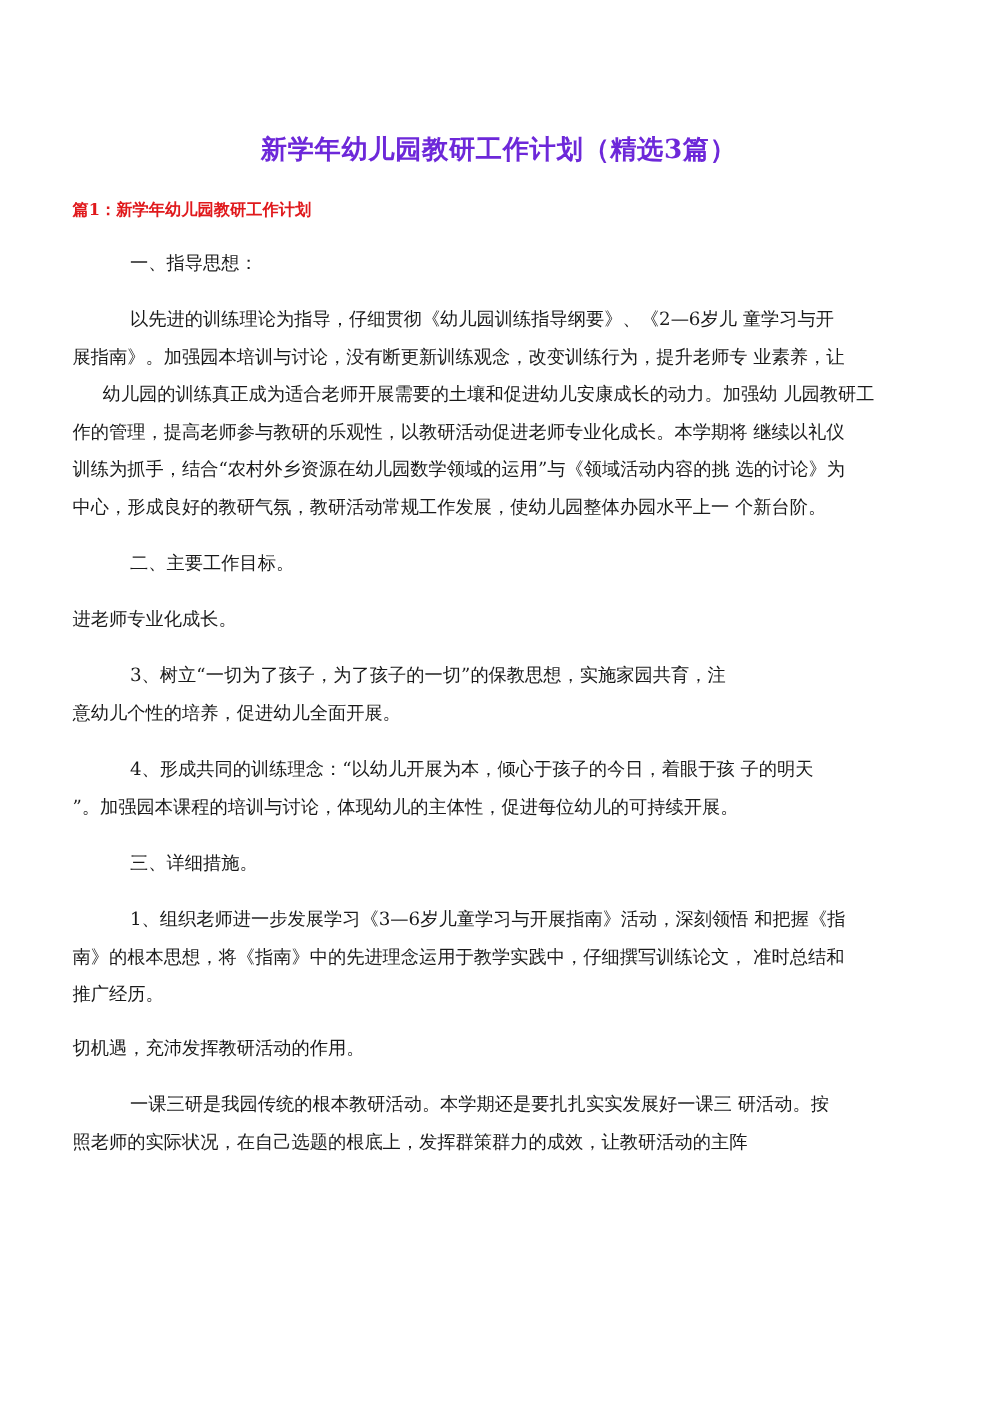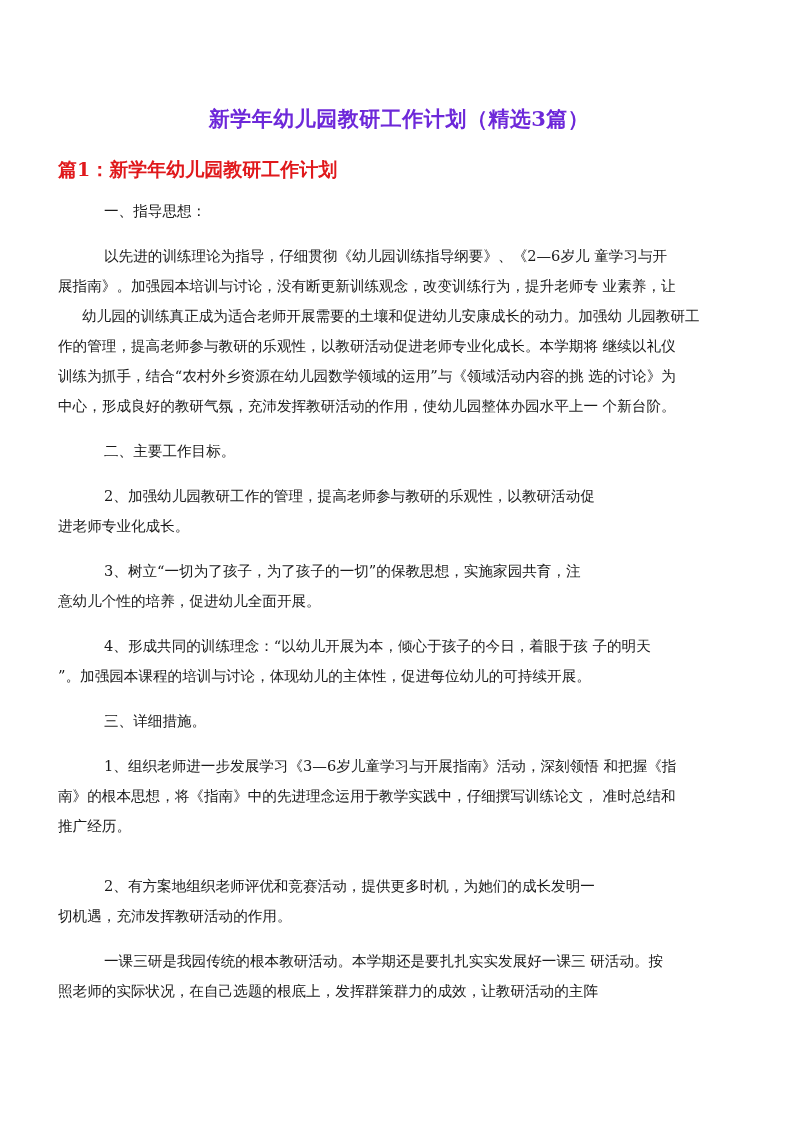--- a/index.html
+++ b/index.html
@@ -30,21 +30,21 @@
     font-size: 21px;
     font-weight: bold;
     line-height: 30px;
     color: #6d28d9;
     letter-spacing: 0.5px;
   }
   .section-heading {
     position: absolute;
     left: 0;
     top: 155px;
-    font-size: 19px;
+    font-size: 13px;
     font-weight: bold;
     line-height: 28px;
     color: #e0191c;
   }
   .body {
     position: absolute;
     left: 0;
     top: 196px;
     width: 682px;
     font-size: 14.6px;
@@ -70,47 +70,45 @@
   <div class="body" id="doc-body">
       <div style="margin-bottom: 15px;">
         <span class="line first" style="height: 30px;">一、指导思想：</span>
       </div>
       <div style="margin-bottom: 15px;">
         <span class="line first" style="height: 30px;">以先进的训练理论为指导，仔细贯彻《幼儿园训练指导纲要》、《2—6岁儿 童学习与开</span>
         <span class="line" style="height: 30px;">展指南》。加强园本培训与讨论，没有断更新训练观念，改变训练行为，提升老师专 业素养，让</span>
         <span class="line" style="height: 30px; margin-left: 24px;">幼儿园的训练真正成为适合老师开展需要的土壤和促进幼儿安康成长的动力。加强幼 儿园教研工</span>
         <span class="line" style="height: 30px;">作的管理，提高老师参与教研的乐观性，以教研活动促进老师专业化成长。本学期将 继续以礼仪</span>
         <span class="line" style="height: 30px;">训练为抓手，结合“农村外乡资源在幼儿园数学领域的运用”与《领域活动内容的挑 选的讨论》为</span>
-        <span class="line" style="height: 30px;">中心，形成良好的教研气氛，充沛发挥教研活动的作用，使幼儿园整体办园水平上一 个新台阶。</span>
+        <span class="line" style="height: 30px;">中心，形成良好的教研气氛，教研活动常规工作发展，使幼儿园整体办园水平上一 个新台阶。</span>
       </div>
       <div style="margin-bottom: 15px;">
         <span class="line first" style="height: 30px;">二、主要工作目标。</span>
       </div>
       <div style="margin-bottom: 15px;">
-        <span class="line first" style="height: 30px;">2、加强幼儿园教研工作的管理，提高老师参与教研的乐观性，以教研活动促</span>
         <span class="line" style="height: 30px;">进老师专业化成长。</span>
       </div>
       <div style="margin-bottom: 15px;">
         <span class="line first" style="height: 30px;">3、树立“一切为了孩子，为了孩子的一切”的保教思想，实施家园共育，注</span>
         <span class="line" style="height: 30px;">意幼儿个性的培养，促进幼儿全面开展。</span>
       </div>
       <div style="margin-bottom: 15px;">
         <span class="line first" style="height: 30px;">4、形成共同的训练理念：“以幼儿开展为本，倾心于孩子的今日，着眼于孩 子的明天</span>
         <span class="line" style="height: 30px;">”。加强园本课程的培训与讨论，体现幼儿的主体性，促进每位幼儿的可持续开展。</span>
       </div>
       <div style="margin-bottom: 15px;">
         <span class="line first" style="height: 30px;">三、详细措施。</span>
       </div>
-      <div style="margin-bottom: 30px;">
+      <div style="margin-bottom: 13px;">
         <span class="line first" style="height: 30px;">1、组织老师进一步发展学习《3—6岁儿童学习与开展指南》活动，深刻领悟 和把握《指</span>
         <span class="line" style="height: 30px;">南》的根本思想，将《指南》中的先进理念运用于教学实践中，仔细撰写训练论文， 准时总结和</span>
         <span class="line" style="height: 30px;">推广经历。</span>
       </div>
       <div style="margin-bottom: 15px;">
-        <span class="line first" style="height: 30px;">2、有方案地组织老师评优和竞赛活动，提供更多时机，为她们的成长发明一</span>
         <span class="line" style="height: 30px;">切机遇，充沛发挥教研活动的作用。</span>
       </div>
       <div style="margin-bottom: 15px;">
         <span class="line first" style="height: 30px;">一课三研是我园传统的根本教研活动。本学期还是要扎扎实实发展好一课三 研活动。按</span>
         <span class="line" style="height: 30px;">照老师的实际状况，在自己选题的根底上，发挥群策群力的成效，让教研活动的主阵</span>
       </div>
     </div>
 </div>
 
 </body></html>

